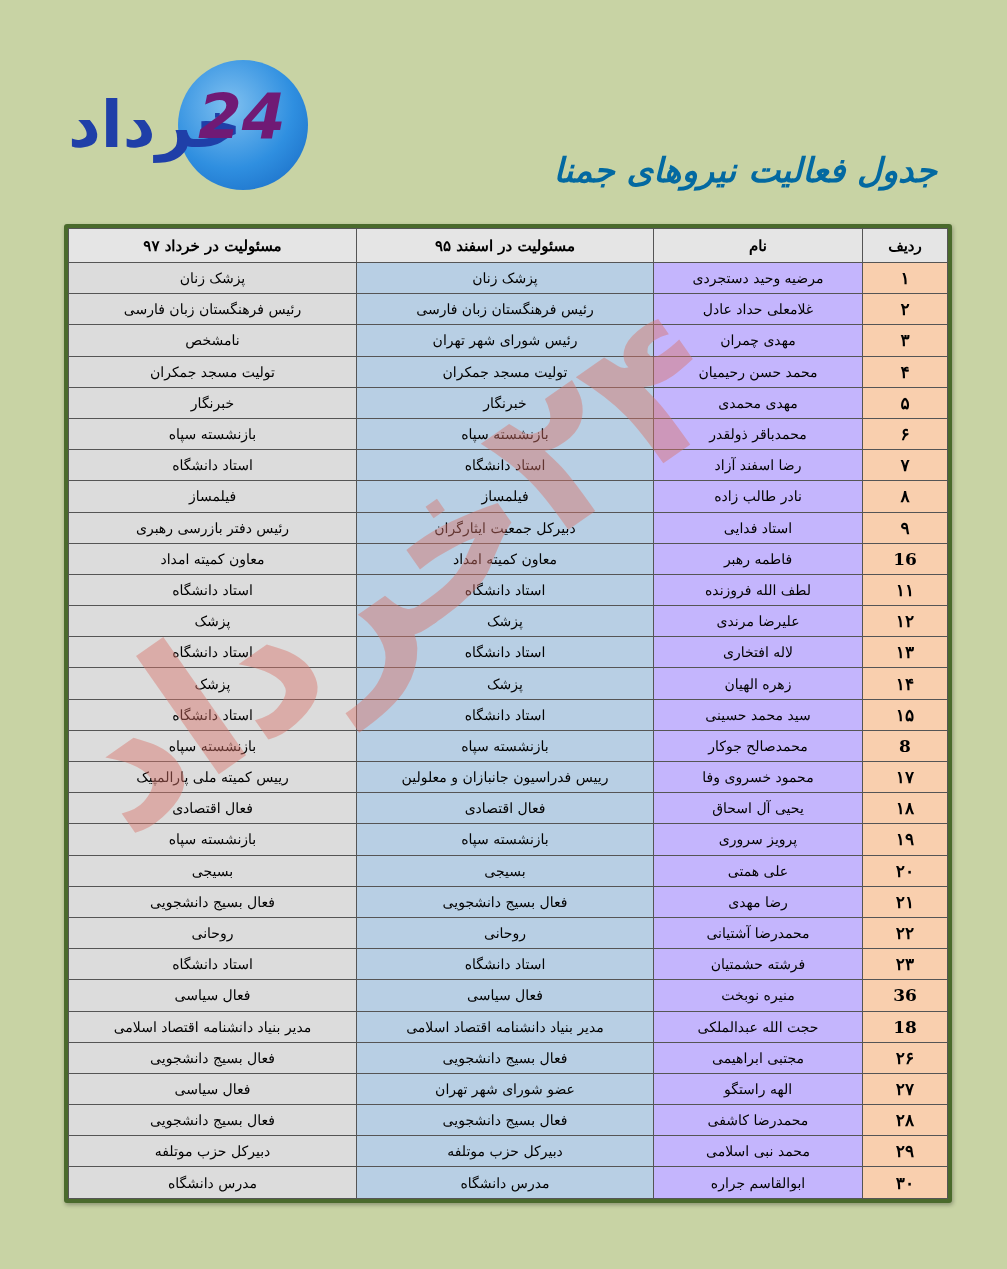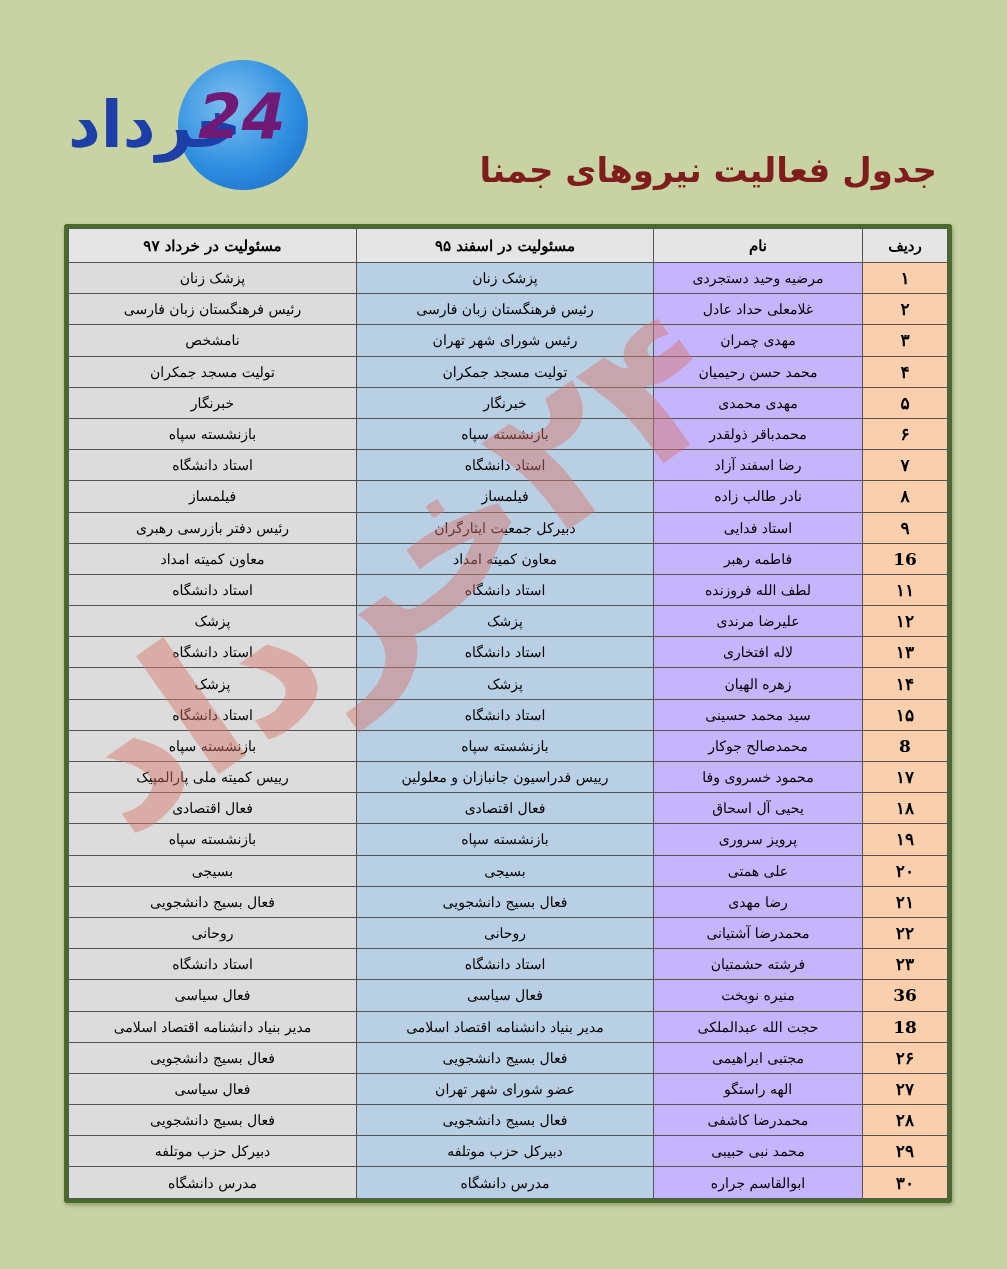--- a/index.html
+++ b/index.html
@@ -22,22 +22,22 @@
     font-size: 64px; font-weight: bold; color: #1f3fa8;
     letter-spacing: -2px; font-family: "DejaVu Sans", sans-serif;
     direction: rtl;
   }
   .logo-num {
     position: absolute; left: 130px; top: 20px;
     font-size: 63px; font-weight: bold; color: #701a75; font-style: italic;
   }
   .page-title {
     position: absolute; right: 70px; top: 150px;
-    font-size: 34px; font-weight: bold; color: #7f1d1d;
-    direction: rtl; font-family: "DejaVu Sans", sans-serif;
+    font-size: 34px; font-weight: bold; color: #0369a1;
+    direction: rtl; font-family: "DejaVu Sans", sans-serif; font-style: italic;
   }
   .table-wrap {
     position: absolute; left: 64px; top: 224px; width: 880px;
     border: 4px solid #4a6a2c; border-radius: 3px; background: #4a6a2c;
     box-shadow: 1px 2px 4px rgba(0,0,0,0.3);
   }
   table {
     width: 100%; border-collapse: collapse; direction: rtl;
     font-family: "DejaVu Serif", serif; font-size: 14px;
   }
@@ -243,21 +243,21 @@
           <td class="c-r97">فعال سیاسی</td>
         </tr>
         <tr>
           <td class="c-idx">۲۸</td>
           <td class="c-name">محمدرضا کاشفی</td>
           <td class="c-r95">فعال بسیج دانشجویی</td>
           <td class="c-r97">فعال بسیج دانشجویی</td>
         </tr>
         <tr>
           <td class="c-idx">۲۹</td>
-          <td class="c-name">محمد نبی حبیبی</td>
+          <td class="c-name">محمد نبی اسلامی</td>
           <td class="c-r95">دبیرکل حزب موتلفه</td>
           <td class="c-r97">دبیرکل حزب موتلفه</td>
         </tr>
         <tr>
           <td class="c-idx">۳۰</td>
           <td class="c-name">ابوالقاسم جراره</td>
           <td class="c-r95">مدرس دانشگاه</td>
           <td class="c-r97">مدرس دانشگاه</td>
         </tr>
       </tbody>

